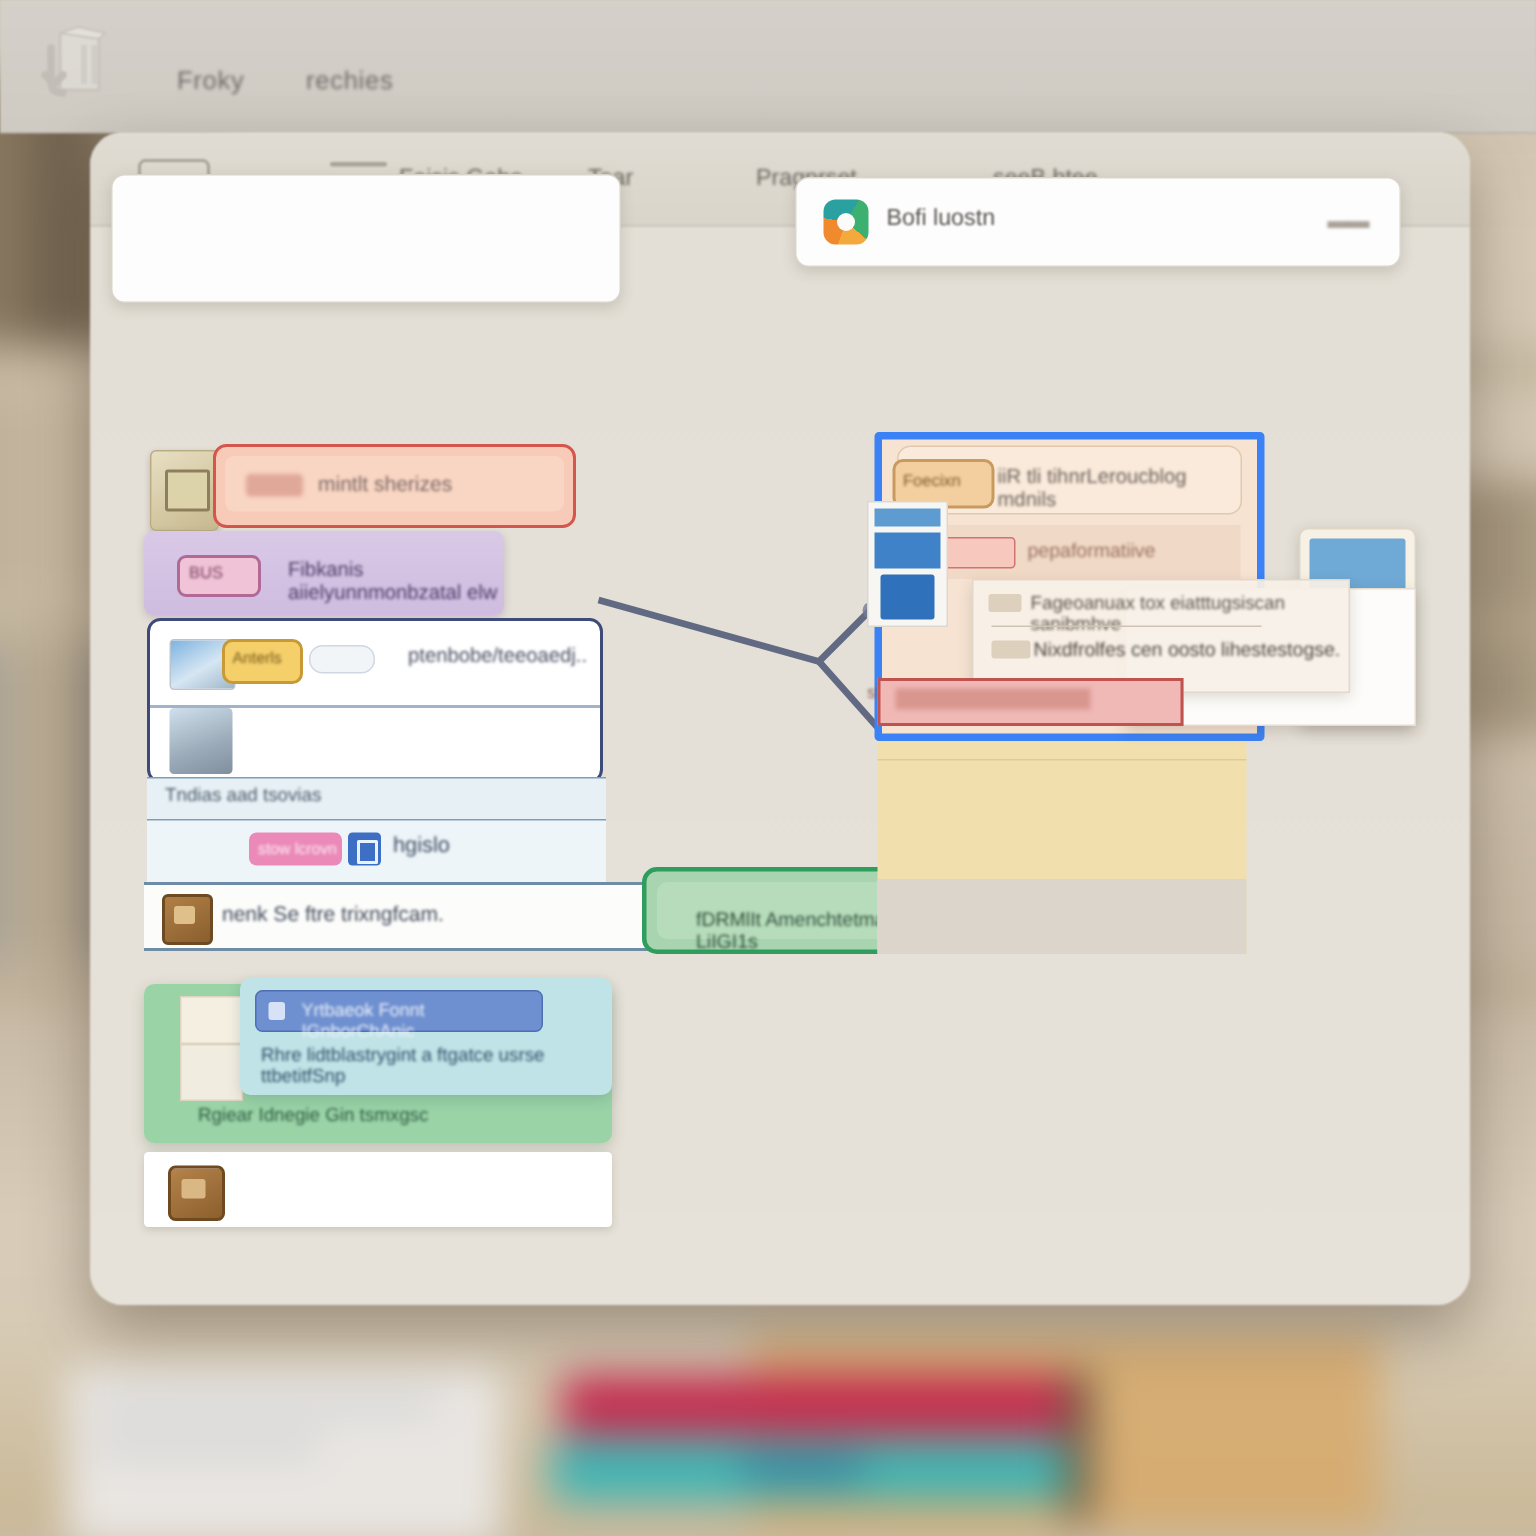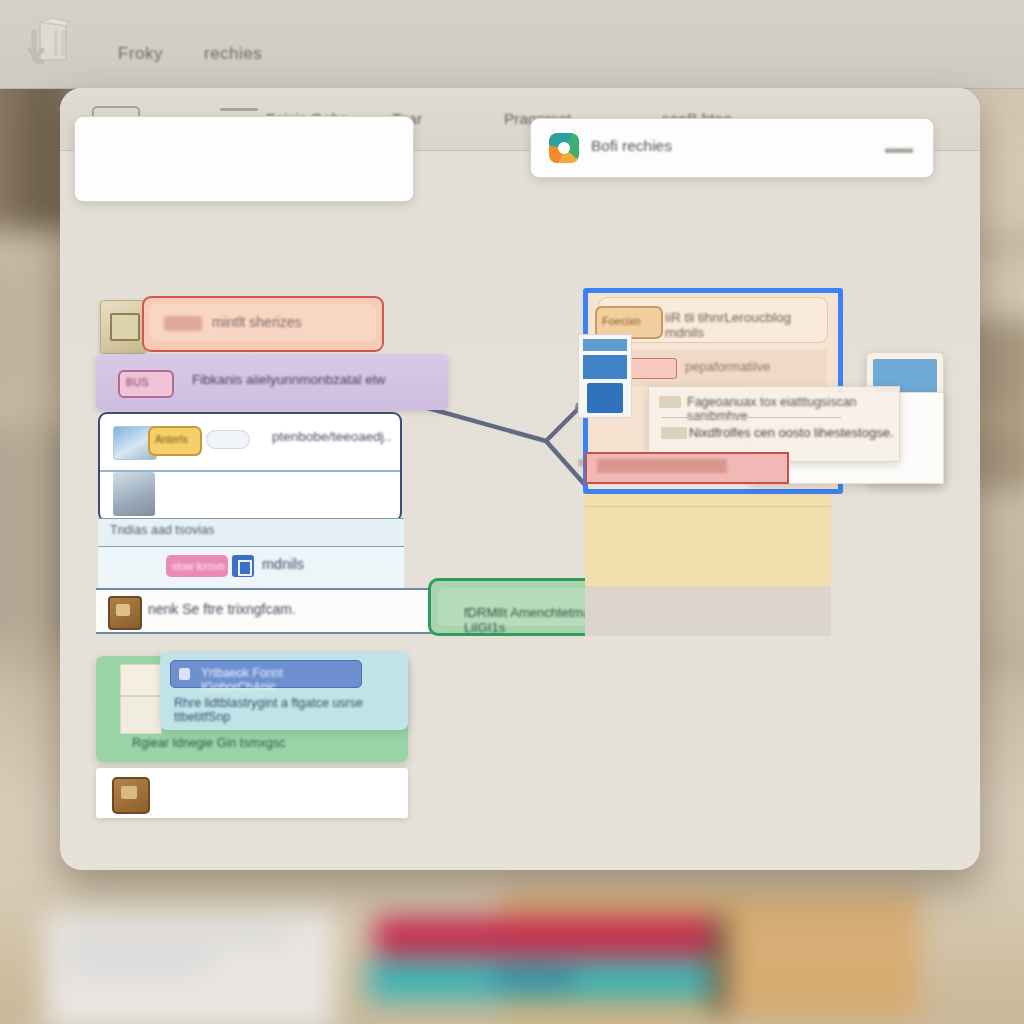--- a/index.html
+++ b/index.html
@@ -88,21 +88,21 @@
   .p-red-in{position:absolute;left:6px;top:6px;right:6px;bottom:9px;background:#f9d5c3;border-radius:6px;}
   .p-red-badge{position:absolute;left:14px;top:12px;width:38px;height:15px;background:#e0a898;border-radius:3px;filter:blur(1.4px);}
   .p-red-t{position:absolute;left:62px;top:10px;color:#7c6a66;font-size:14px;filter:blur(1px);}
 
   .thumb-a{position:absolute;left:100px;top:300px;width:44px;height:52px;
     background:linear-gradient(150deg,#e8dfc3,#c7b98e);border:1px solid #b9ab83;border-radius:4px;
     box-shadow:0 2px 5px rgba(0,0,0,.18);}
   .thumb-a::after{content:"";position:absolute;left:9px;top:12px;width:26px;height:24px;
     border:2px solid #8d7f5c;border-radius:2px;background:#ddd3ab;}
 
-  .p-lav{position:absolute;left:96px;top:354px;width:352px;height:56px;
+  .p-lav{position:absolute;left:96px;top:354px;width:240px;height:56px;
     background:linear-gradient(180deg,#d9c9e6,#cfbce0);border-radius:6px;
     box-shadow:0 2px 6px rgba(70,50,90,.2);}
   .p-lav-badge{position:absolute;left:22px;top:16px;width:52px;height:24px;
     background:#f0c4d6;border:2px solid #b06a95;border-radius:6px;}
   .p-lav-badge-t{position:absolute;left:6px;top:4px;color:#7a3f63;font-size:11px;filter:blur(1px);}
   .p-lav-t{position:absolute;left:96px;top:18px;color:#4e3a66;font-size:13.5px;filter:blur(0.9px);}
 
   .p-navy{position:absolute;left:98px;top:412px;width:300px;height:106px;
     background:#ffffff;border:2.5px solid #3d4a7a;border-radius:9px;overflow:hidden;}
   .p-navy-div{position:absolute;left:0;top:56px;width:100%;height:1.5px;background:#9fb4c8;}
@@ -278,21 +278,21 @@
     <path d="M640 600 L590 566"></path>
   </g>
   <circle cx="581" cy="407" r="6" fill="#737c95" opacity=".8"></circle>
 </svg>
 
 <div class="card-left">
 </div>
 
 <div class="card-right">
   <div class="cr-icon"></div>
-  <div class="cr-title">Bofi rechies</div>
+  <div class="cr-title">Bofi luostn</div>
   <div class="cr-right">▬▬</div>
 </div>
 
 <div class="thumb-a"></div>
 
 <div class="p-red">
   <div class="p-red-in">
     <div class="p-red-badge"></div>
     <div class="p-red-t">mintlt sherizes</div>
   </div>
@@ -318,21 +318,21 @@
 
 <div class="p-blue1">
   <div class="p-blue1-t">Tndias aad tsovias</div>
 </div>
 
 <div class="p-blue2">
   <div class="badge-pink">
     <div class="badge-pink-t">stow lcrovn</div>
   </div>
   <div class="icon-blue"></div>
-  <div class="p-blue2-t">mdnils</div>
+  <div class="p-blue2-t">hgislo</div>
 </div>
 
 <div class="p-white1">
   <div class="thumb-d"></div>
   <div class="p-white1-t">nenk Se ftre trixngfcam.</div>
   <div class="p-white1-dots">••</div>
 </div>
 
 <div class="p-green">
   <div class="green-t">Rgiear Idnegie Gin tsmxgsc</div>

